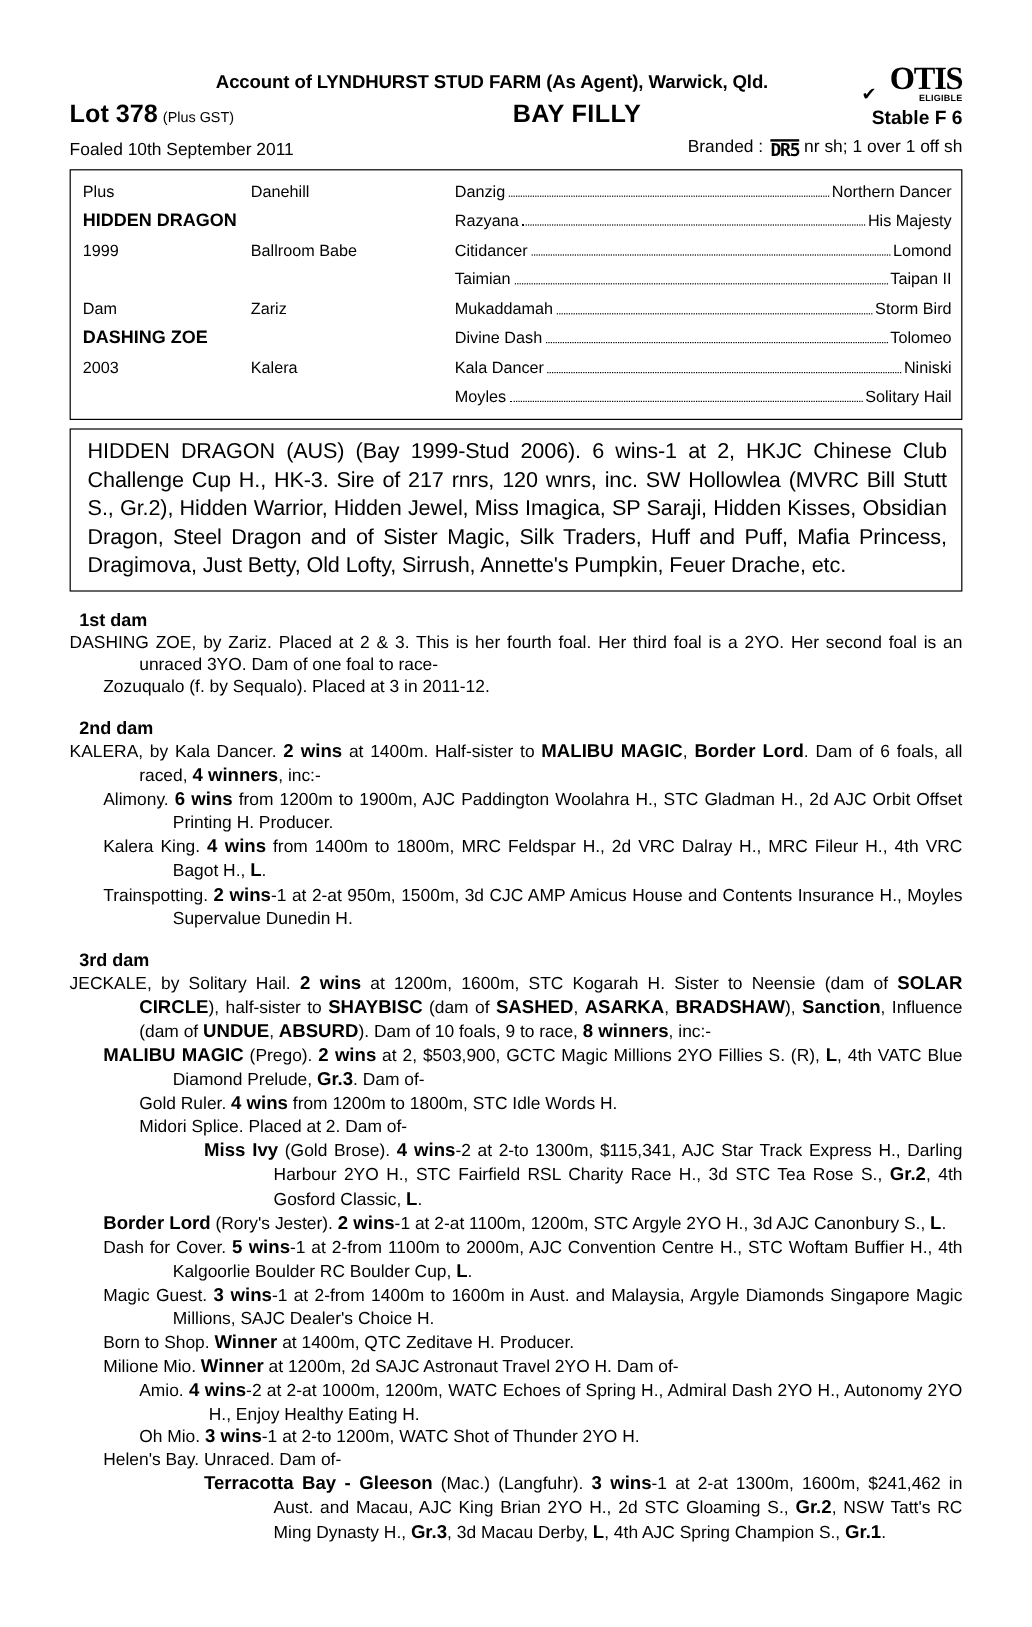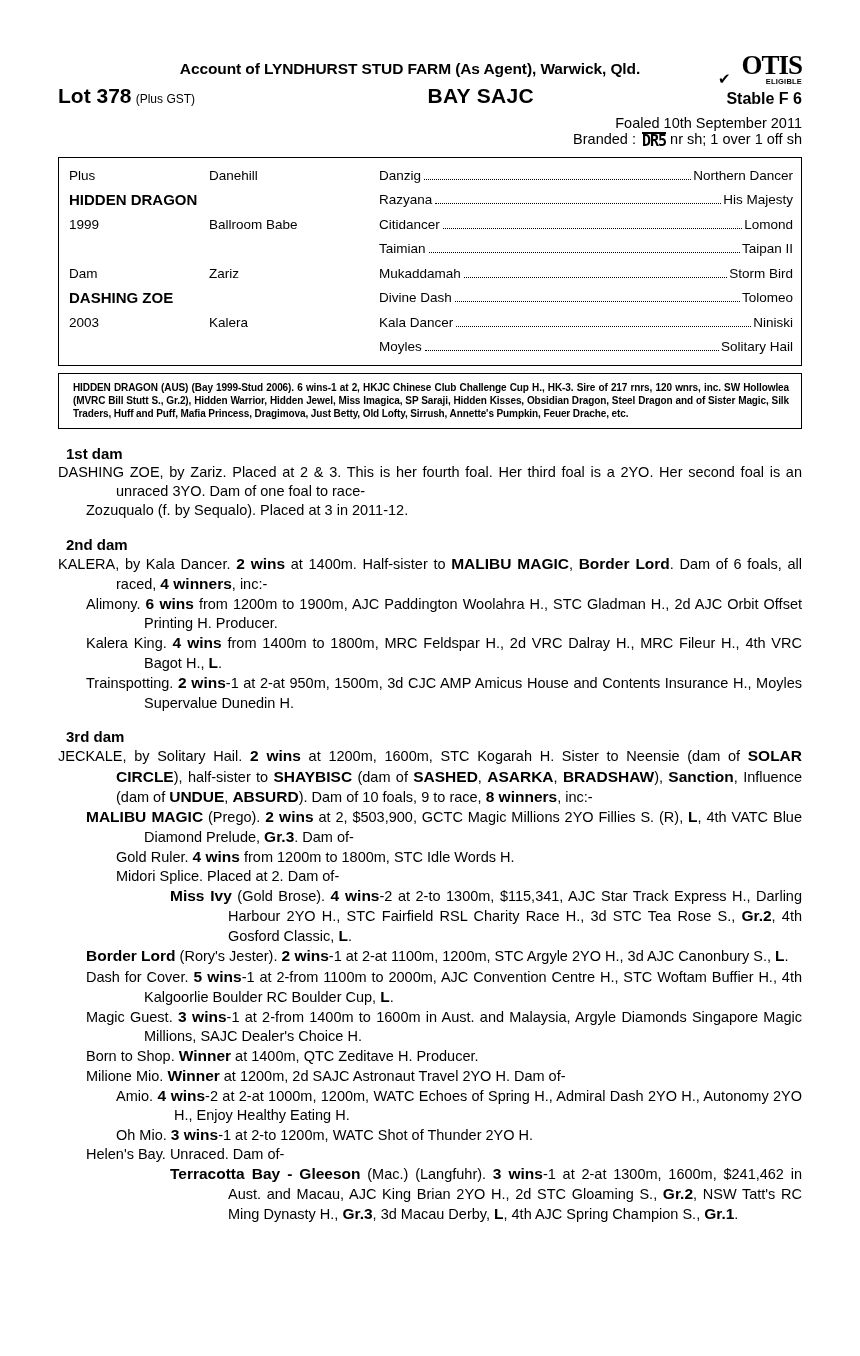--- a/index.html
+++ b/index.html
@@ -86,21 +86,20 @@
     font-size: 16px;
   }
 
   .foaled-row {
     display: flex;
     justify-content: space-between;
     align-items: flex-end;
     font-size: 14.5px;
     margin-top: 7px;
     margin-bottom: 8px;
-    flex-direction: column;
   }
   .brand-wrap {
     display: flex;
   }
   .brand-glyph {
     font-family: "DejaVu Sans Mono", monospace;
     font-size: 15px;
     font-weight: bold;
     letter-spacing: -1px;
     border-top: 2px solid #000;
@@ -136,22 +135,22 @@
     margin: 0 2px 4px 3px;
     min-width: 6px;
   }
   .dots .r { white-space: nowrap; text-align: right; }
 
   
   .sire-block {
     border: 1.5px solid #000;
     margin-top: 7px;
     padding: 7px 12px 8px 14px;
-    font-weight: bold;
-    font-size: 10px;
+    font-weight: normal;
+    font-size: 18px;
     line-height: 1.32;
     text-align: justify;
     letter-spacing: -0.1px;
   }
 
   
   .dam-h {
     font-weight: bold;
     font-size: 15px;
     margin: 16px 0 1px 8px;
@@ -179,21 +178,21 @@
     <div class="tick">✔</div>
     <div class="otis">OTIS</div>
     <div class="elig">ELIGIBLE</div>
   </div>
 
   <div class="lot-row">
     <div class="lot-left">
       <span class="lot">Lot 378</span>
       <span class="gst">(Plus GST)</span>
     </div>
-    <div class="lot-mid">BAY SAJC</div>
+    <div class="lot-mid">BAY FILLY</div>
     <div class="lot-right">Stable F 6</div>
   </div>
 
   <div class="foaled-row">
     <div>Foaled 10th September 2011</div>
     <div class="brand-wrap">
       <span>Branded :</span>
       <span class="brand-glyph">DR5</span>
       <span>nr sh; 1 over 1 off sh</span>
     </div>

